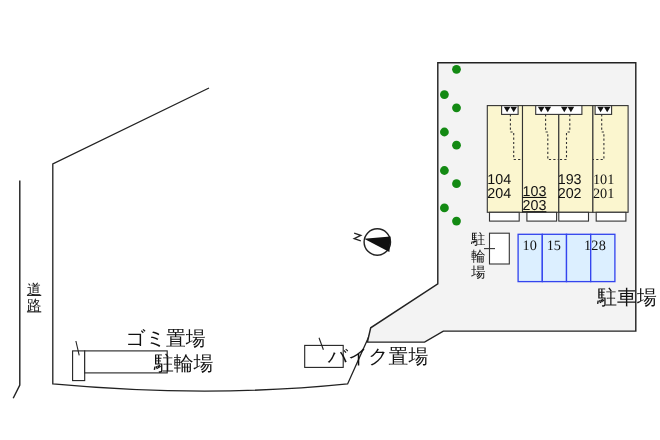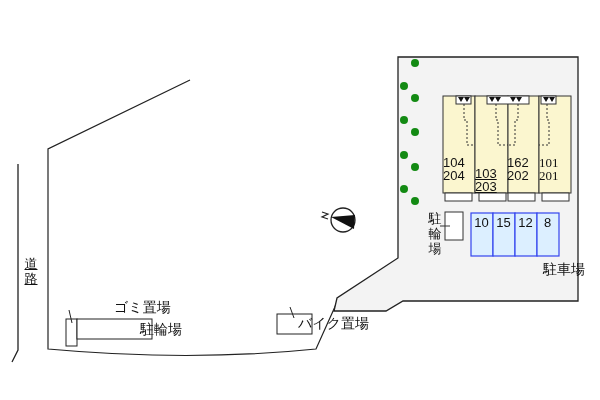--- a/index.html
+++ b/index.html
@@ -1,21 +1,21 @@
 <!DOCTYPE html>
 <html><head>
 <meta charset="utf-8">
 <style>
   html, body { margin:0; padding:0; background:#fff; }
   body { width:600px; height:400px; position:relative; overflow:hidden; font-family:"DejaVu Sans","Liberation Sans",sans-serif; }
   svg { position:absolute; left:0; top:0; }
-  .lbl { position:absolute; color:#111; font-size:14px; line-height:1; white-space:nowrap;padding-left:48px; }
+  .lbl { position:absolute; color:#111; font-size:18px; line-height:1; white-space:nowrap;padding-left:48px; }
   .vlbl { position:absolute; color:#111; font-size:13px; line-height:15px; width:14px; text-align:center; }
   .unit { position:absolute; font-size:13px; line-height:13px; color:#111; text-align:left; width:16px; font-family:"Liberation Sans",sans-serif; }
-  .slot { position:absolute; font-size:13px; color:#111; text-align:center; width:21px; font-family:Liberation Sans, sans-serif; }
+  .slot { position:absolute; font-size:13px; color:#111; text-align:center; width:21px; font-family:Liberation Serif, serif; }
 </style>
 </head>
 <body>
 
 <svg width="600" height="400" viewBox="0 0 600 400">
 
   <path d="M18,164 L18,350 L12,362" fill="none" stroke="#222" stroke-width="1.3"></path>
 
   <path d="M190,80 L48,149 L48,349 Q190,362 316,349 L338,300" fill="none" stroke="#222" stroke-width="1.2"></path>
 
@@ -101,24 +101,24 @@
 
 <div class="unit" style="left:443px;top:156px;">
     <div>104</div>
     <div>204</div>
   </div>
 <div class="unit" style="left:475px;top:167px;text-decoration:underline;">
     <div>103</div>
     <div>203</div>
   </div>
 <div class="unit" style="left:507px;top:156px;">
-    <div>162</div>
+    <div>193</div>
     <div>202</div>
   </div>
 <div class="unit" style="left:539px;top:156px;font-family:Liberation Serif, serif;">
     <div>101</div>
     <div>201</div>
   </div>
 
 <div class="slot" style="left:471px;top:215px;">10</div>
 <div class="slot" style="left:493px;top:215px;">15</div>
-<div class="slot" style="left:515px;top:215px;">12</div>
+<div class="slot" style="left:515px;top:215px;padding-left:12px;">12</div>
 <div class="slot" style="left:537px;top:215px;">8</div>
 
 </body></html>

